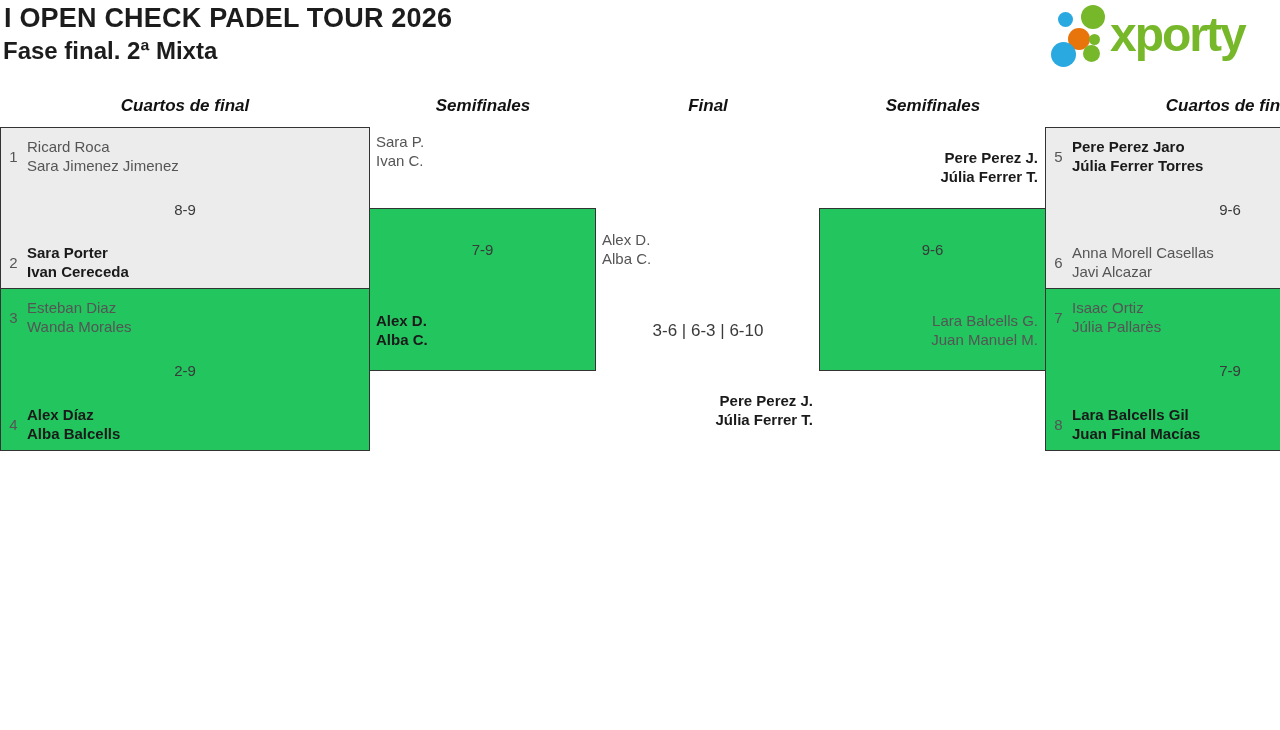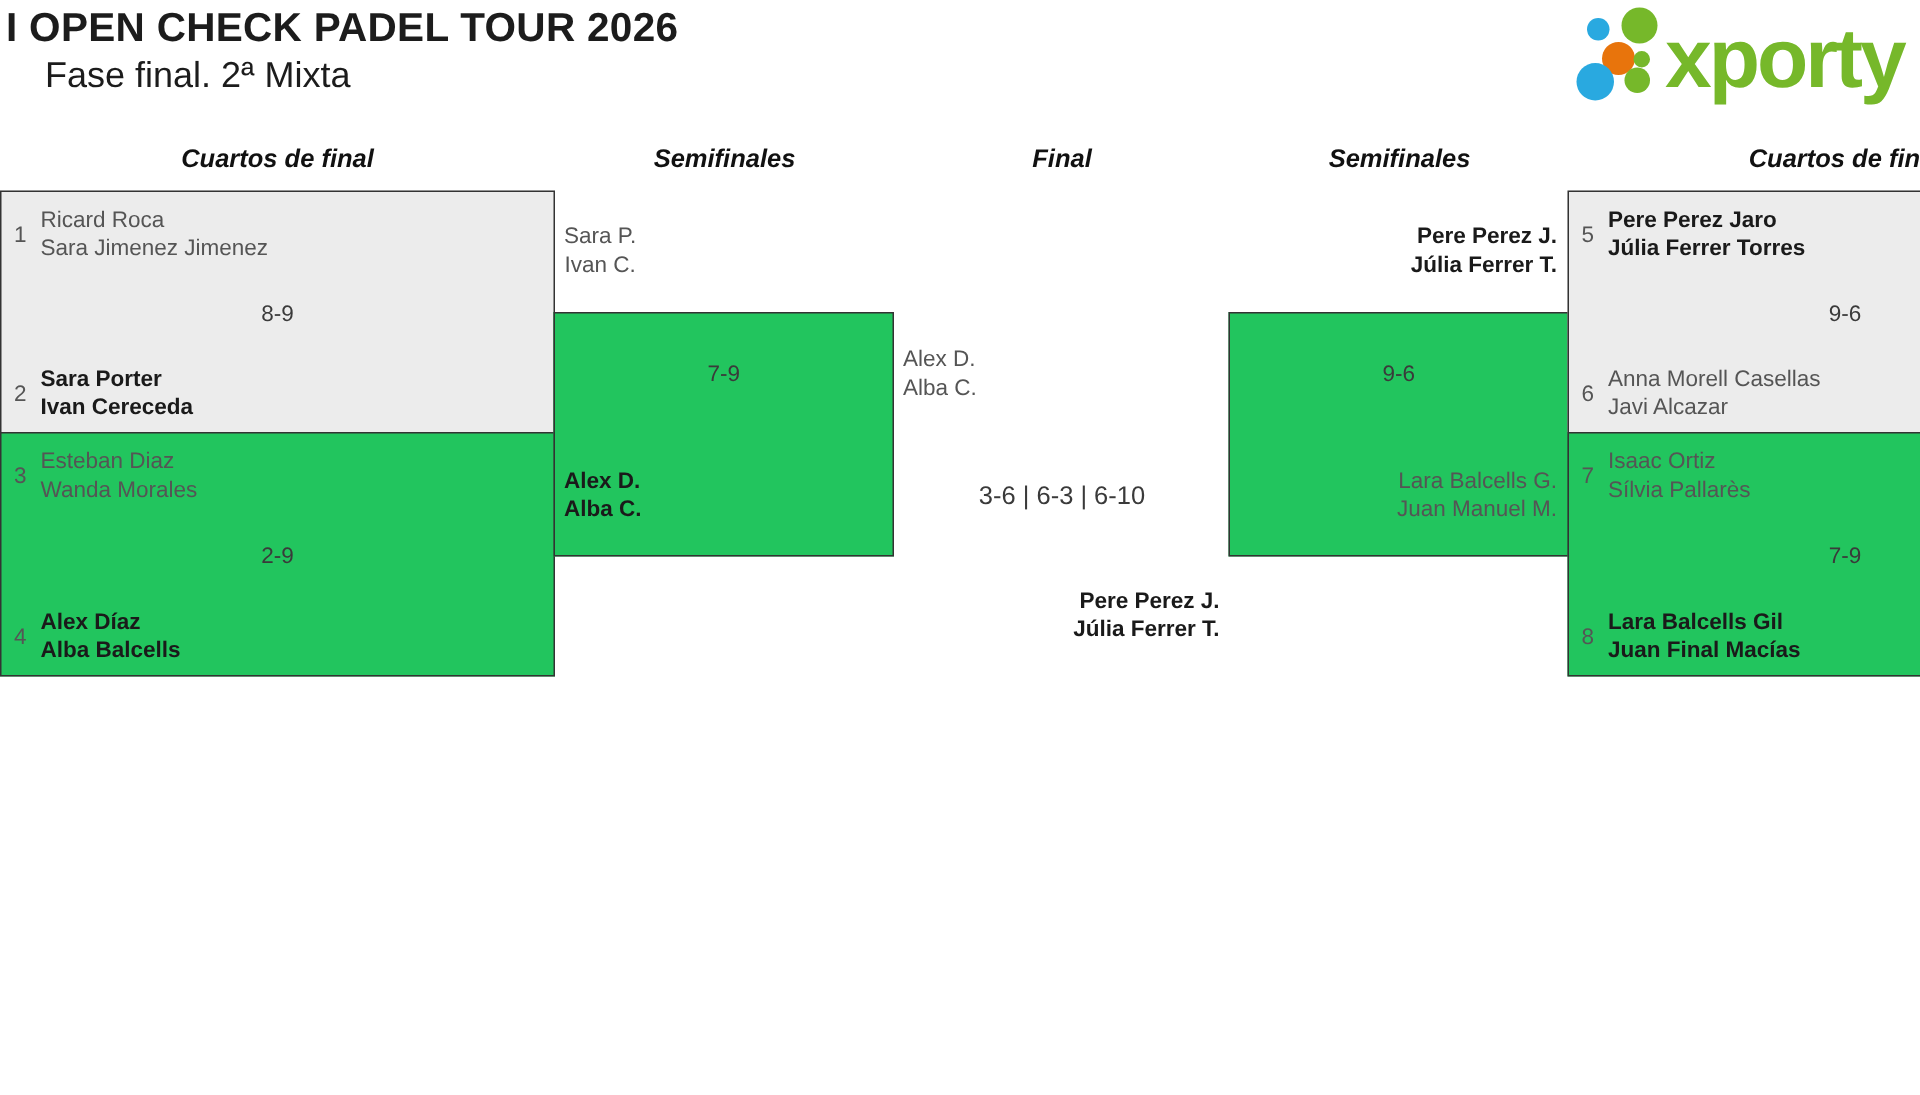--- a/index.html
+++ b/index.html
@@ -9,33 +9,33 @@
     font-family:"Liberation Sans","DejaVu Sans",sans-serif;
     color:#1a1a1a;
   }
   .page-title {
     position:absolute; left:4px; top:3px;
     font-size:27px; font-weight:700; letter-spacing:.2px; color:#1c1c1c;
     white-space:nowrap;
   }
   .page-subtitle {
     position:absolute; left:3px; top:37px;
-    font-size:24px; font-weight:400; color:#1c1c1c; white-space:nowrap;margin-left:27px;
+    font-size:24px; font-weight:700; color:#1c1c1c; white-space:nowrap;
   }
   .logo { position:absolute; left:1045px; top:0; width:235px; height:75px; cursor:pointer; }
   .logo .dot { position:absolute; border-radius:50%; }
   .dot-blue-sm   { left:13px; top:12px; width:15px; height:15px; background:#29a9e0; }
   .dot-green-lg  { left:36px; top:5px;  width:24px; height:24px; background:#76b82a; }
   .dot-orange    { left:23px; top:28px; width:22px; height:22px; background:#e8740c; }
   .dot-green-xs  { left:44px; top:34px; width:11px; height:11px; background:#76b82a; }
   .dot-blue-lg   { left:6px;  top:42px; width:25px; height:25px; background:#29a9e0; }
   .dot-green-sm  { left:38px; top:45px; width:17px; height:17px; background:#76b82a; }
   .logo-text {
     position:absolute; left:65px; top:11px;
-    font-size:56px; line-height:1; font-weight:700; letter-spacing:-2px;
+    font-size:48px; line-height:1; font-weight:700; letter-spacing:-2px;
     color:#76b82a;
   }
   .round-header {
     position:absolute; top:96px; text-align:center;
     font-size:17px; font-weight:700; color:#111; white-space:nowrap;font-style:italic;
   }
   .rh1 { left:0;      width:370px; }
   .rh2 { left:370px;  width:226px; }
   .rh3 { left:596px;  width:224px; }
   .rh4 { left:820px;  width:226px; }
@@ -66,21 +66,21 @@
   .sf-t2-r { right:7px; top:102px; }
   .sf-score { top:32px; }
 
   .score {
     position:absolute; left:0; width:100%; text-align:center;
     font-size:15px; color:#3a3a3a; white-space:nowrap;
   }
   
   .float-team { position:absolute; font-size:15px; line-height:19px; color:#555; white-space:nowrap; }
   .float-team.winner { color:#1a1a1a; font-weight:700; }
-  .sf-l-t1 { left:376px; top:148px;text-align:center; }
+  .sf-l-t1 { left:376px; top:132px; }
   .sf-r-t1 { left:820px; top:148px; width:218px; text-align:right; }
   .final-t1 { left:602px; top:230px; }
   .final-t2 { left:595px; top:391px; width:218px; text-align:right; }
   .final-score { position:absolute; left:596px; top:321px; width:224px; text-align:center; font-size:17px; color:#3a3a3a; }
 </style>
 </head>
 <body>
 
 <div class="stage">
 
@@ -193,21 +193,21 @@
         <div>Javi Alcazar</div>
       </span>
     </div>
   </div>
 
   <div class="match-box qf-r2">
     <div class="team qf-t1">
       <span class="seed">7</span>
       <span class="names">
         <div>Isaac Ortiz</div>
-        <div>Sílvia Pallarès</div>
+        <div>Júlia Pallarès</div>
       </span>
     </div>
     <div class="score qf-score">7-9</div>
     <div class="team winner qf-t2">
       <span class="seed">8</span>
       <span class="names">
         <div>Lara Balcells Gil</div>
         <div>Juan Final Macías</div>
       </span>
     </div>

